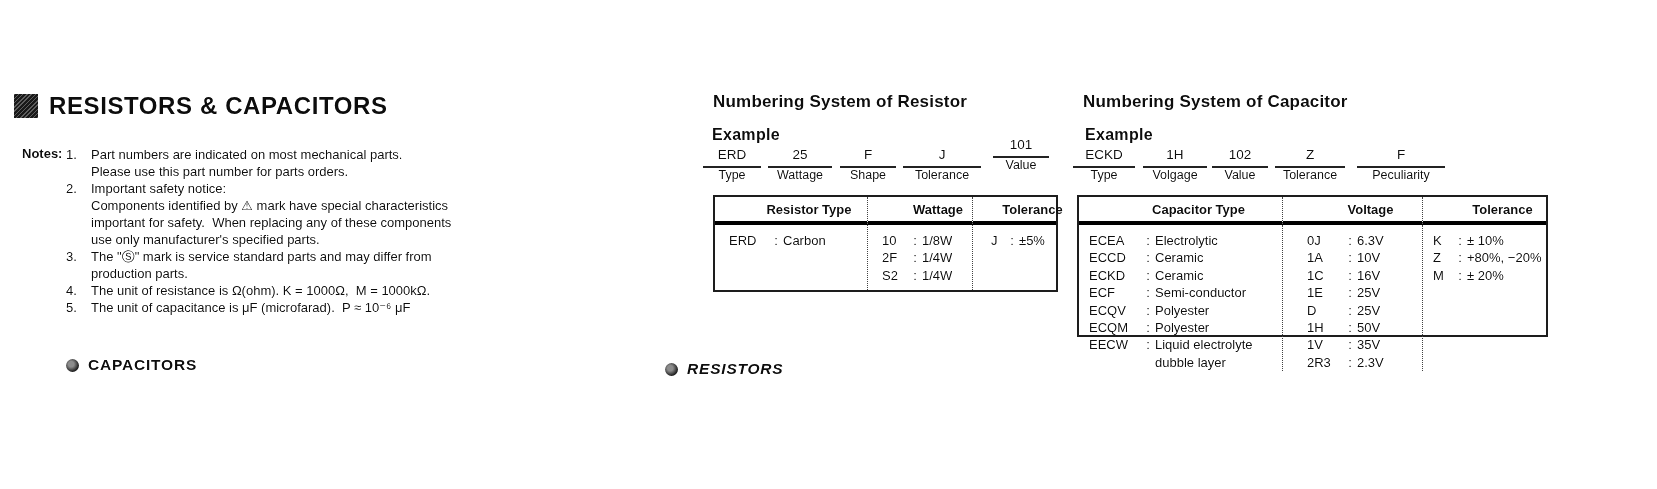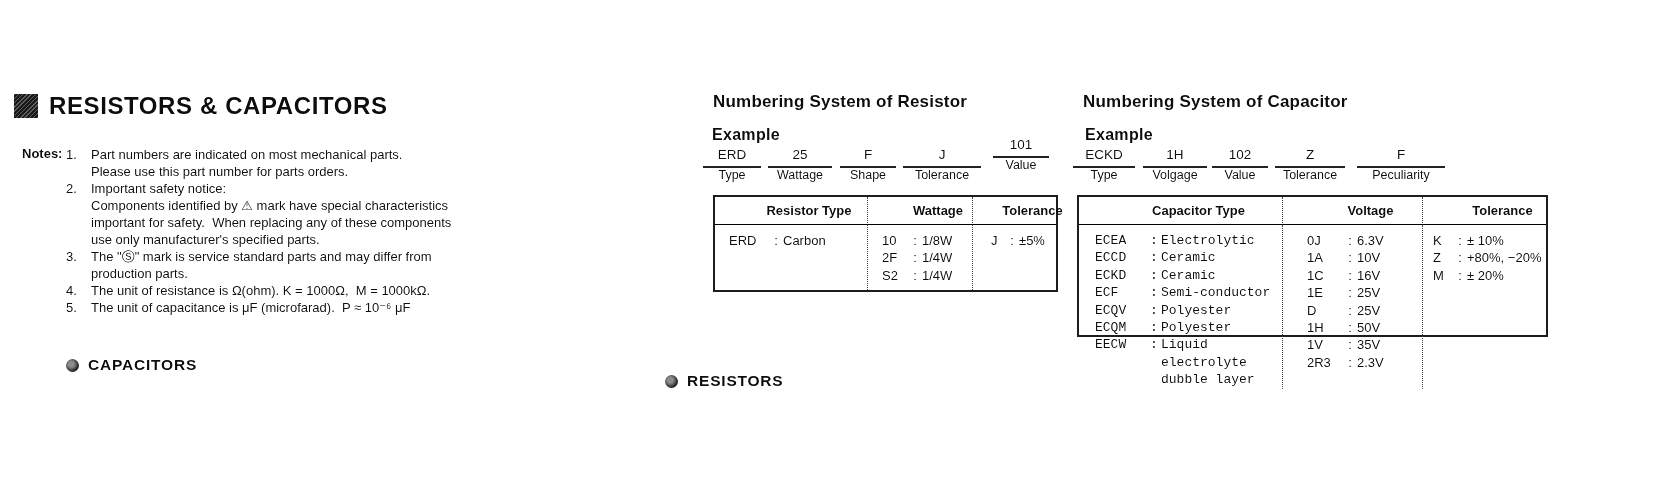--- a/index.html
+++ b/index.html
@@ -24,46 +24,46 @@
   .page-title { font-size:24px; font-weight:bold; letter-spacing:0.6px; white-space:nowrap; }
 
   .notes-label { position:absolute; left:22px; top:146px; font-size:13px; font-weight:bold; }
   .notes { position:absolute; left:66px; top:146px; display:flex; flex-direction:column; }
   .note { display:flex; align-items:flex-start; }
   .note-num { width:25px; flex:none; font-size:13px; line-height:17px; }
   .note-text { font-size:13px; line-height:17px; white-space:pre-wrap; }
 
   .side-heading { position:absolute; display:flex; align-items:center; gap:9px; font-size:15.5px; font-weight:bold; letter-spacing:0.8px; white-space:nowrap; }
   .cap-heading { left:66px; top:356px; }
-  .res-heading { left:665px; top:372px; }
+  .res-heading { left:665px; top:360px;font-style:italic; }
   .bullet { width:13px; height:13px; border-radius:50%; flex:none;
     background:radial-gradient(circle at 40% 40%, #8a8a8a 0 25%, #1c1c1c 75%); }
 
   
   .num-title { position:absolute; font-size:17px; font-weight:bold; letter-spacing:0.2px; white-space:nowrap; }
   .ex-label { position:absolute; font-size:16px; font-weight:bold; letter-spacing:0.3px; }
   .ex-col { position:absolute; text-align:center; }
   .ex-code { font-size:13.5px; padding-bottom:4px; border-bottom:2px solid #2f2f2f; min-height:21px; white-space:nowrap; }
   .ex-field { font-size:12.5px; white-space:nowrap; }
 
   
   .table { position:absolute; display:grid; grid-template-rows:28px 1fr; border:2px solid #2a2a2a; background:#fff; }
-  .th { font-size:13px; font-weight:bold; display:flex; align-items:center; justify-content:center; border-bottom:1px solid #000000; white-space:nowrap;padding-left:36px; }
+  .th { font-size:13px; font-weight:bold; display:flex; align-items:center; justify-content:center; border-bottom:4px solid #000000; white-space:nowrap;padding-left:36px; }
   .td { padding-top:7px; font-size:13px; line-height:17.4px; }
   .cbord { border-left:1px dotted #4a4a4a; }
   .codeline { display:flex; align-items:flex-start; }
   .code { flex:none; }
   .sep { flex:none; width:14px; text-align:center; }
   .val { white-space:pre-wrap; }
 
   .rt-type { padding-left:14px; } .rt-type .code { width:40px; }
   .rt-watt { padding-left:14px; } .rt-watt .code { width:26px; }
   .rt-tol  { padding-left:18px; } .rt-tol .code { width:14px; }
 
-  .ct-type { padding-left:16px;font-family:Liberation Mono, monospace; } .ct-type .code { width:52px; }
+  .ct-type { padding-left:10px; } .ct-type .code { width:52px; }
   .ct-volt { padding-left:24px; } .ct-volt .code { width:36px; }
   .ct-tol  { padding-left:10px; } .ct-tol .code { width:20px; }
 </style>
 </head>
 <body>
 
 <div class="page">
 
   <div class="title-row">
     <span class="title-square"></span>

